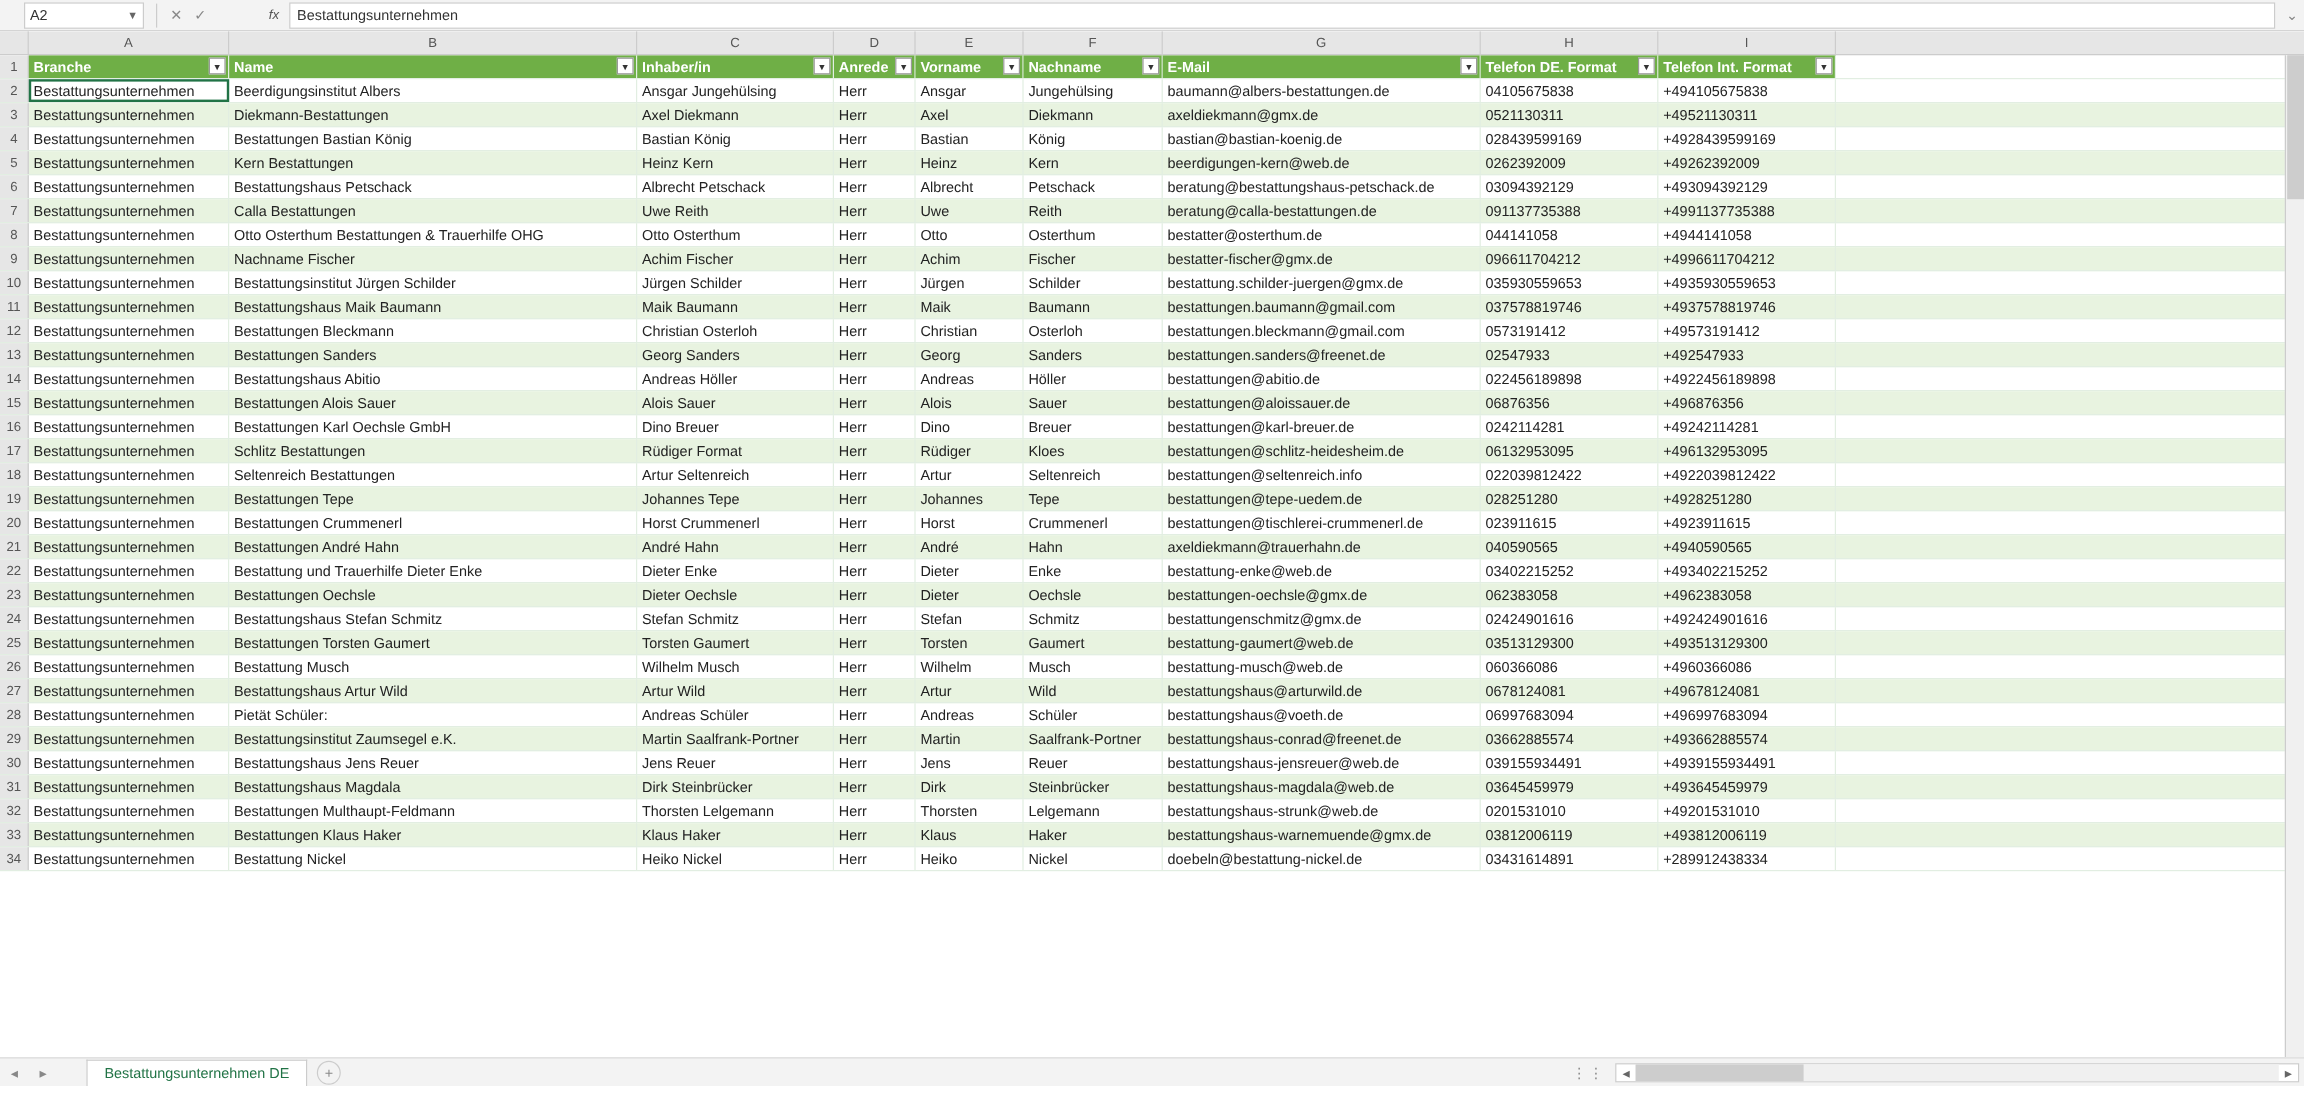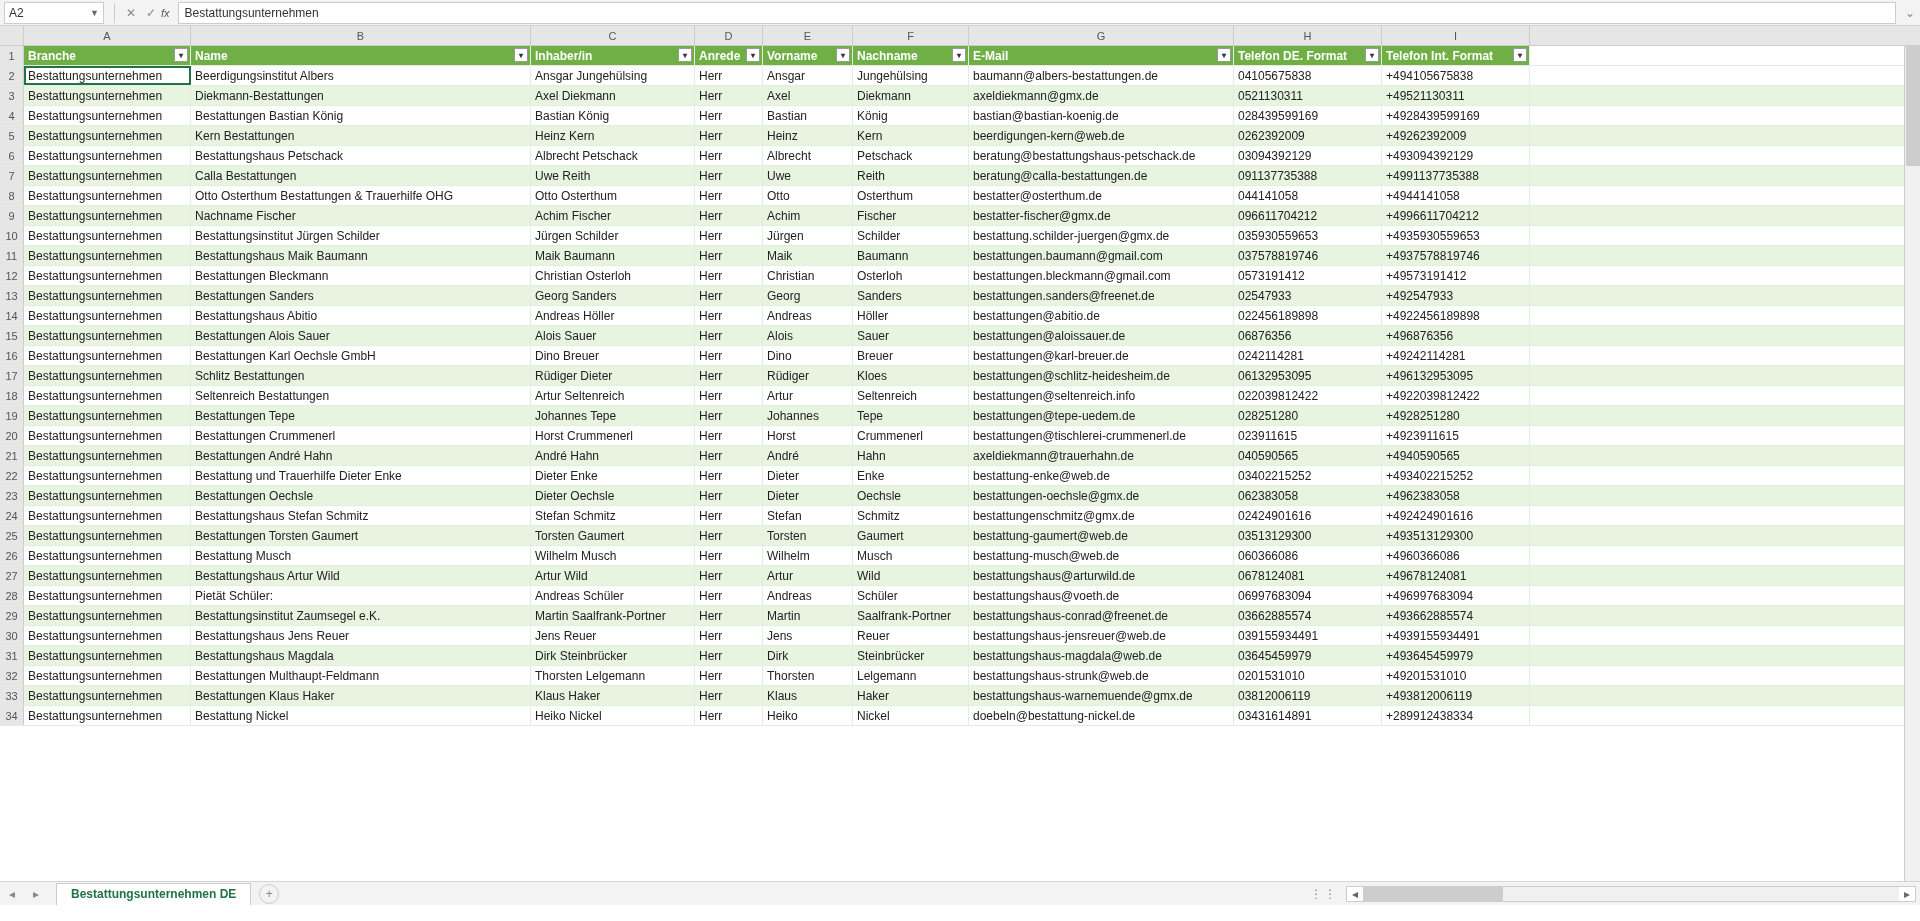--- a/index.html
+++ b/index.html
@@ -1,25 +1,25 @@
 <!DOCTYPE html>
 <html><head>
 <meta charset="utf-8">
 <style>
 * { margin: 0; padding: 0; box-sizing: border-box; font-family: 'Segoe UI', Tahoma, sans-serif; font-size: 12px; }
 body { background: #fff; overflow: hidden; }
 
 
-.formula-bar { display: flex; align-items: center; height: 26px; background: #f3f3f3; border-bottom: 1px solid #d4d4d4; }
+.formula-bar { display: flex; align-items: center; height: 26px; background: #f3f3f3; border-bottom: 1px solid #d4d4d4; padding-left: 16px; }
 .name-box { width: 100px; height: 22px; margin: 2px 4px; background: #fff; border: 1px solid #ccc; display: flex; align-items: center; padding: 0 4px; }
 .name-box-text { flex: 1; color: #333; }
 .name-box-arrow { color: #666; font-size: 9px; }
 .fb-divider { width: 1px; height: 20px; background: #ccc; margin: 0 6px; }
 .fb-btn { width: 20px; height: 20px; display: flex; align-items: center; justify-content: center; color: #888; cursor: pointer; }
-.fx-label { font-style: italic; color: #555; font-size: 11px; margin-right: 8px; }
+.fx-label { font-style: italic; color: #555; font-size: 11px; margin-right: 8px; margin-left: 47px; }
 .formula-input { flex: 1; height: 22px; background: #fff; border: 1px solid #ccc; margin: 2px 4px 2px 0; padding: 0 6px; display: flex; align-items: center; color: #333; }
 .formula-expand { width: 20px; display: flex; align-items: center; justify-content: center; color: #888; }
 
 
 .grid-wrap { position: relative; height: calc(100vh - 26px - 24px - 16px); overflow: hidden; background: #fff; }
 
 
 .col-headers { display: flex; height: 20px; background: #e6e6e6; border-bottom: 1px solid #ccc; }
 .corner { width: 24px; border-right: 1px solid #ccc; background: #e6e6e6; }
 .col-head { border-right: 1px solid #ccc; display: flex; align-items: center; justify-content: center; color: #555; font-size: 11px; cursor: pointer; }
@@ -44,21 +44,21 @@
 .wD { width: 68px; min-width: 68px; }
 .wE { width: 90px; min-width: 90px; }
 .wF { width: 116px; min-width: 116px; }
 .wG { width: 265px; min-width: 265px; }
 .wH { width: 148px; min-width: 148px; }
 .wI { width: 148px; min-width: 148px; }
 
 
 .sheet-bar { height: 24px; background: #f3f3f3; border-top: 1px solid #d4d4d4; display: flex; align-items: center; }
 .nav-btn { width: 20px; height: 20px; display: flex; align-items: center; justify-content: center; color: #888; cursor: pointer; margin: 0 2px; }
-.sheet-tab { height: 22px; padding: 0 14px; background: #fff; border: 1px solid #ccc; border-bottom: none; display: flex; align-items: center; color: #217346; font-weight: bold; font-size: 11px; margin-left: 8px; }
+.sheet-tab { height: 22px; padding: 0 14px; background: #fff; border: 1px solid #ccc; border-bottom: none; display: flex; align-items: center; color: #217346; font-weight: normal; font-size: 11px; margin-left: 24px; }
 .add-sheet { width: 20px; height: 20px; display: flex; align-items: center; justify-content: center; color: #888; margin-left: 8px; cursor: pointer; border: 1px solid #ccc; border-radius: 50%; font-size: 13px; }
 .sheet-spacer { flex: 1; }
 .sheet-dots { color: #888; margin-right: 8px; letter-spacing: 2px; }
 .hscroll-area { width: 570px; height: 16px; border: 1px solid #ccc; background: #fff; position: relative; margin-right: 4px; display: flex; align-items: center; }
 .hscroll-btn { width: 16px; height: 14px; display: flex; align-items: center; justify-content: center; color: #666; cursor: pointer; }
 .hscroll-track { flex: 1; height: 14px; background: #f0f0f0; position: relative; }
 .hscroll-thumb { position: absolute; left: 0; width: 140px; height: 14px; background: #cdcdcd; }
 
 
 .vscroll { position: absolute; right: 0; top: 20px; bottom: 0; width: 16px; background: #f0f0f0; border-left: 1px solid #ccc; }
@@ -319,21 +319,21 @@
         <div class="cell wE">Dino</div>
         <div class="cell wF">Breuer</div>
         <div class="cell wG">bestattungen@karl-breuer.de</div>
         <div class="cell wH">0242114281</div>
         <div class="cell wI">+49242114281</div>
       </div>
       <div class="row alt">
         <div class="row-head">17</div>
         <div class="cell wA">Bestattungsunternehmen</div>
         <div class="cell wB">Schlitz Bestattungen</div>
-        <div class="cell wC">Rüdiger Dieter</div>
+        <div class="cell wC">Rüdiger Format</div>
         <div class="cell wD">Herr</div>
         <div class="cell wE">Rüdiger</div>
         <div class="cell wF">Kloes</div>
         <div class="cell wG">bestattungen@schlitz-heidesheim.de</div>
         <div class="cell wH">06132953095</div>
         <div class="cell wI">+496132953095</div>
       </div>
       <div class="row">
         <div class="row-head">18</div>
         <div class="cell wA">Bestattungsunternehmen</div>

